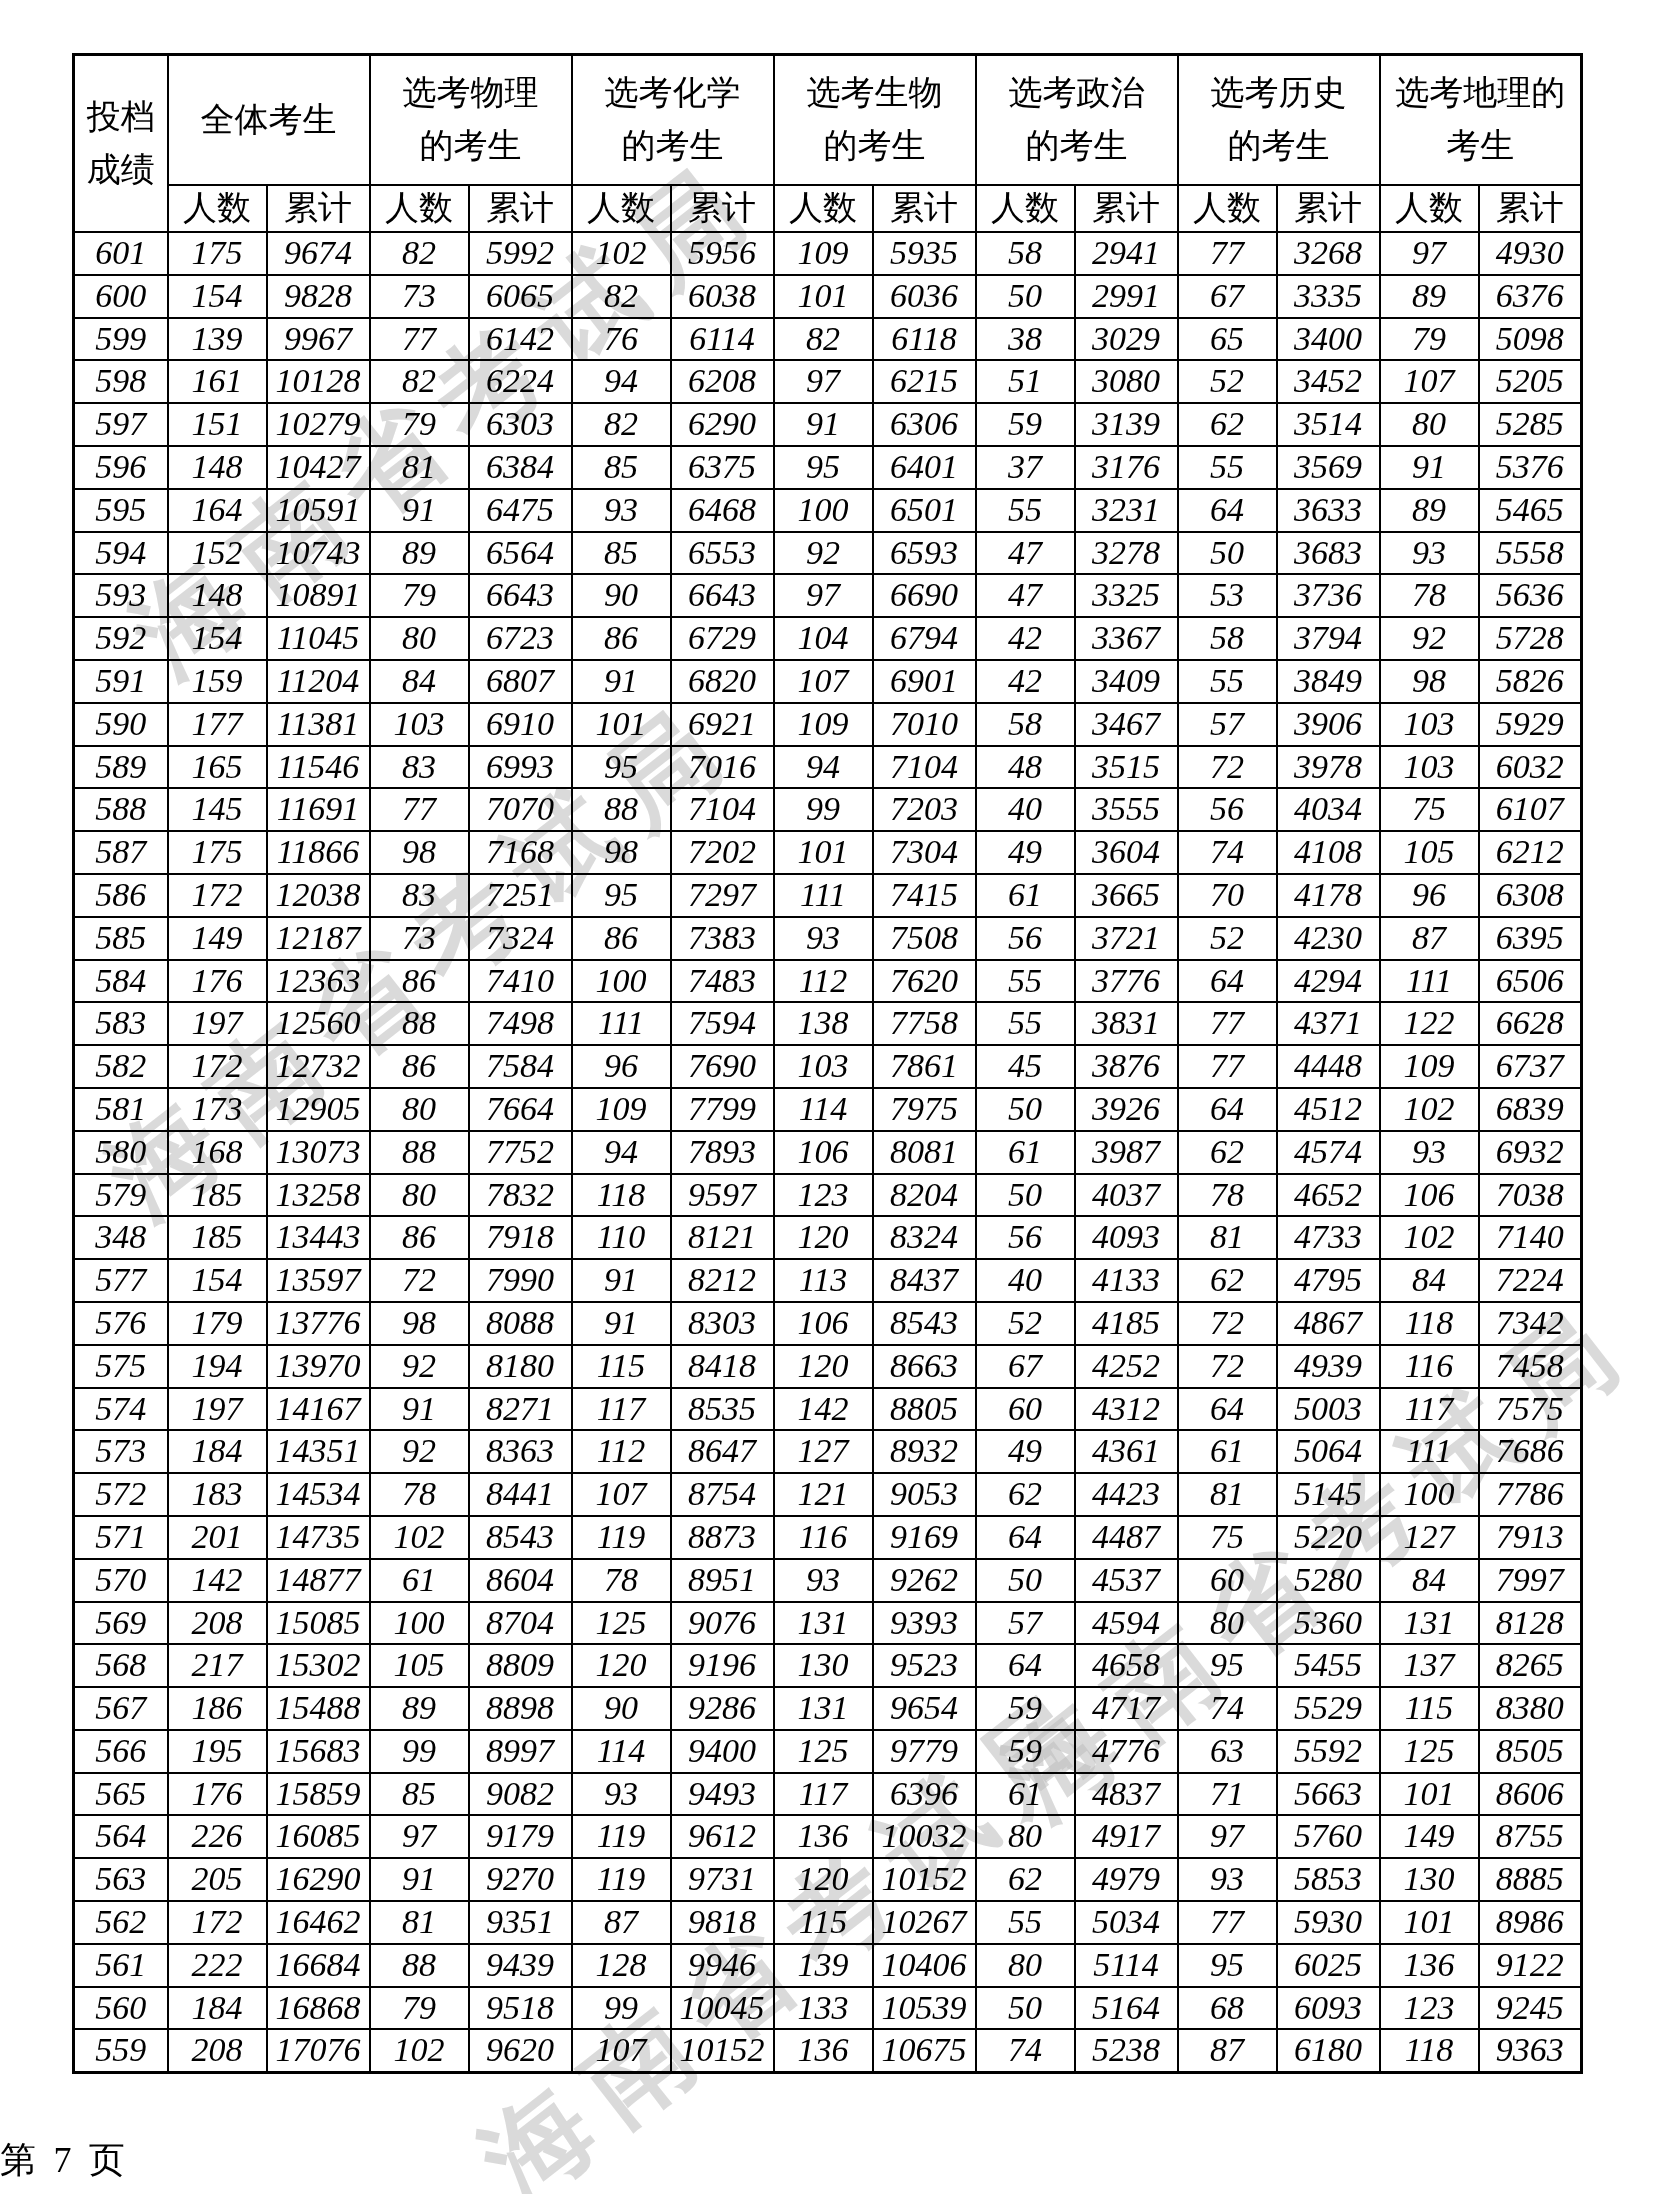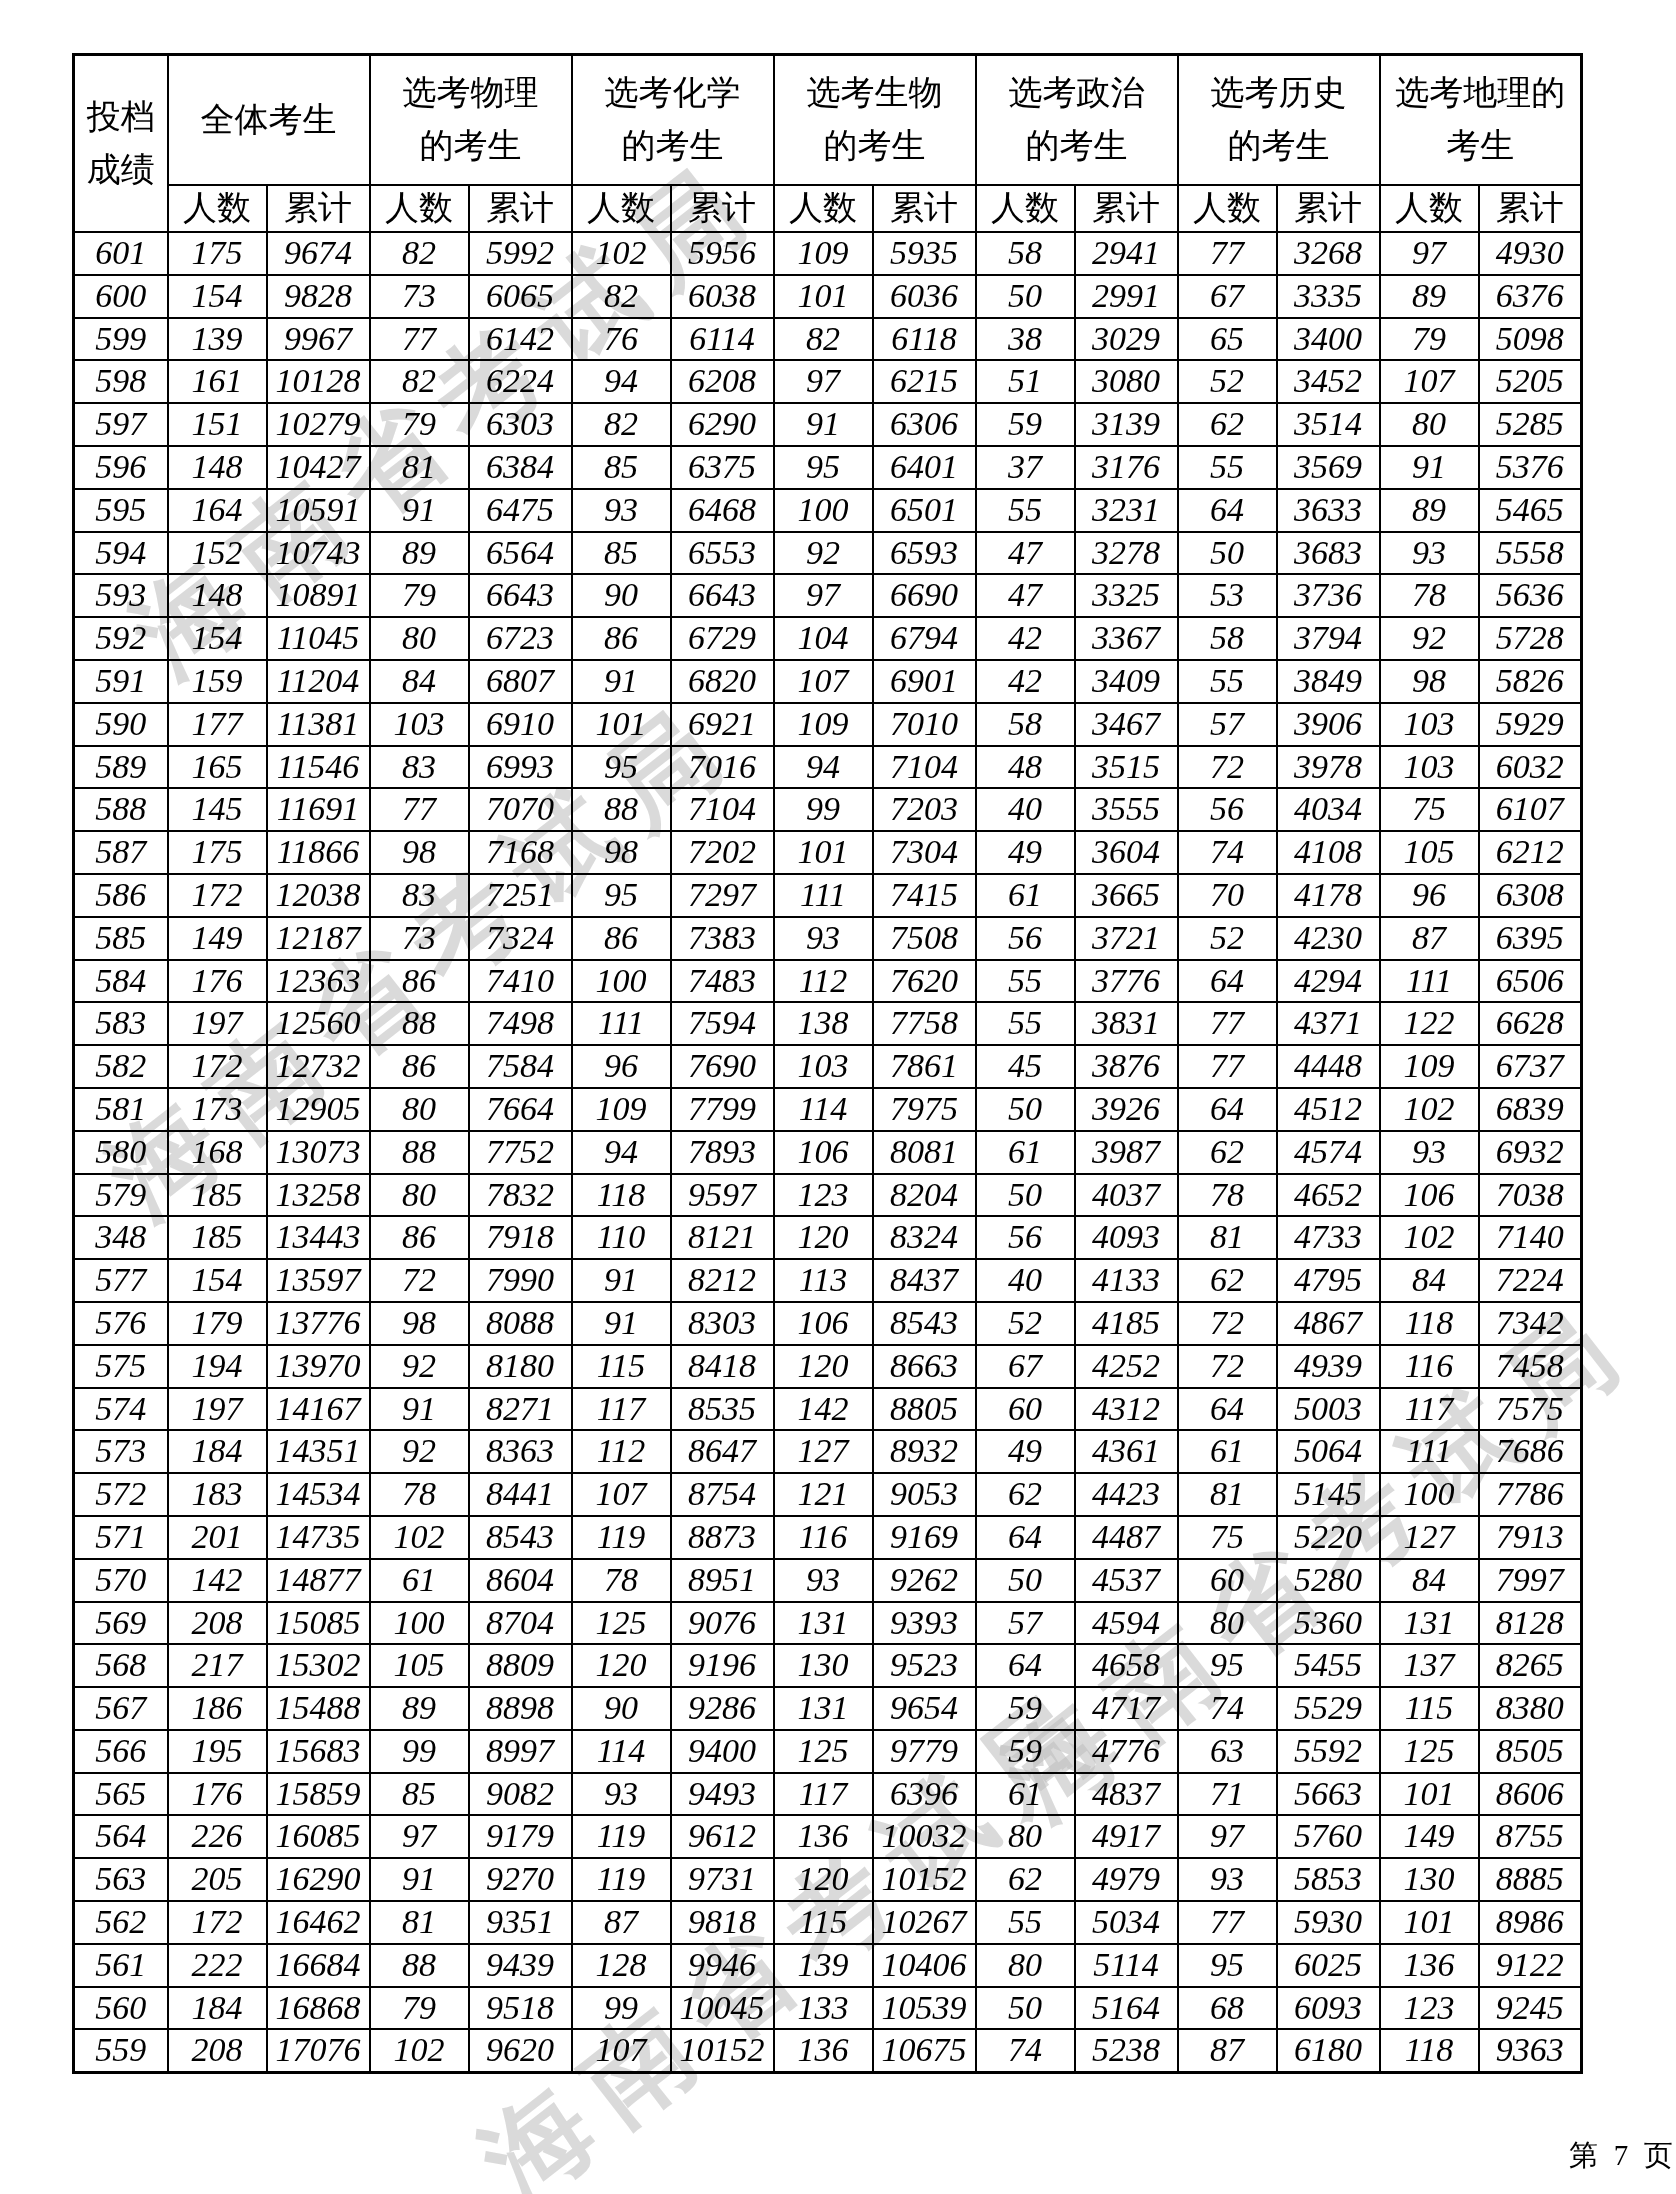--- a/index.html
+++ b/index.html
@@ -25,21 +25,21 @@
     font-size:34px;font-weight:400;line-height:1.2;
     background:transparent;overflow:hidden;
   }
   .score-table thead tr.group-row th{
     height:128px;white-space:pre-line;line-height:1.55;
   }
   .score-table thead tr.sub-row th{height:45px;margin-top:31px;}
   .score-table tbody tr{height:41px;font-style:italic;}
   .footer{
     position:absolute;left:0;top:2136px;width:100%;z-index:1;
-    text-align:right;font-size:29px;letter-spacing:4.2px;
+    text-align:left;font-size:36px;letter-spacing:4.2px;
   }
 </style>
 </head>
 <body>
 
 <div class="watermark" style="left:447px;top:418px;">海南省考试局</div>
 <div class="watermark" style="left:423px;top:960px;">海南省考试局</div>
 <div class="watermark" style="left:1320px;top:1561px;">海南省考试局</div>
 <div class="watermark" style="left:796px;top:1945px;">海南省考试局</div>
 

